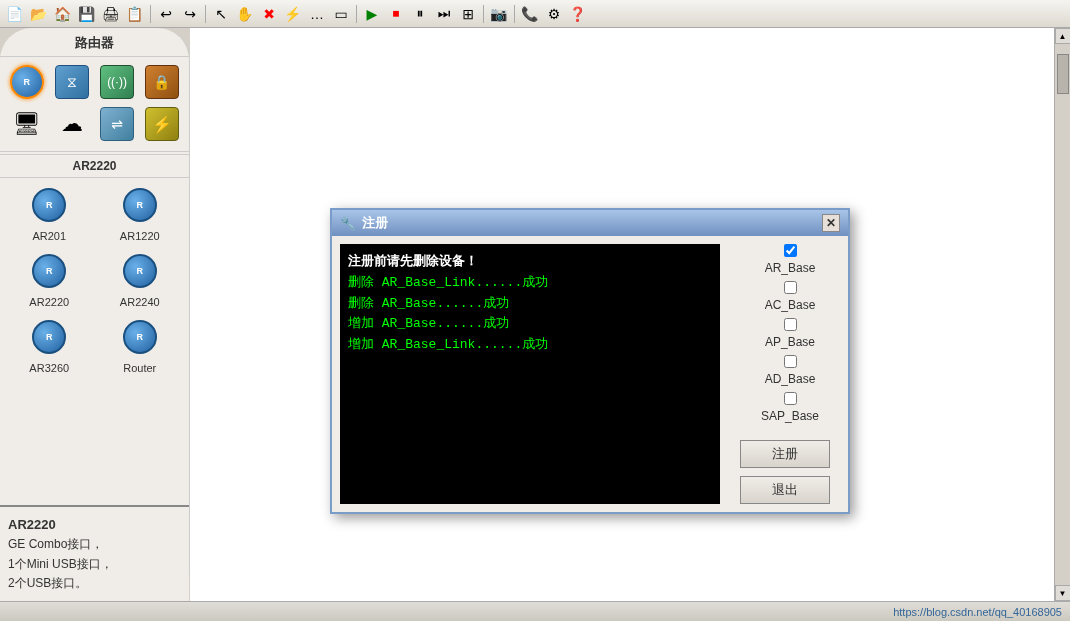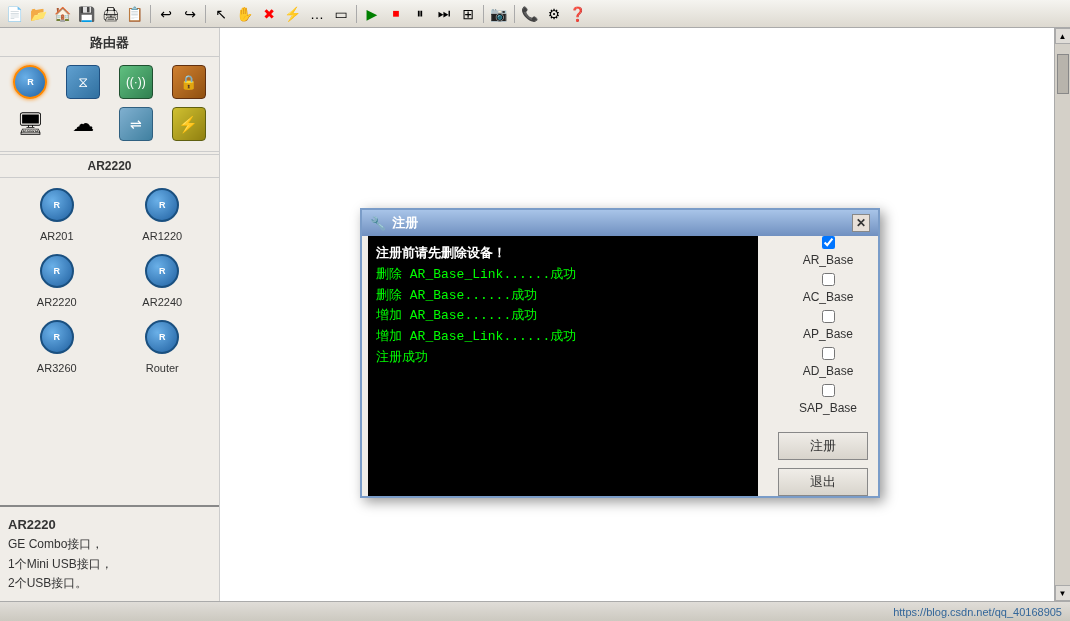--- a/index.html
+++ b/index.html
@@ -45,26 +45,27 @@
 
     
     .main-area {
       display: flex;
       flex: 1;
       overflow: hidden;
     }
 
     
     .sidebar {
-      width: 220px;
+      width: 190px;
       background: #f0ede8;
       border-right: 1px solid #ccc;
       display: flex;
       flex-direction: column;
       flex-shrink: 0;
+      border-radius: 32px;
     }
 
     .sidebar-section-title {
       text-align: center;
       padding: 6px 0 4px;
       font-size: 13px;
       font-weight: bold;
       color: #333;
       border-bottom: 1px solid #ccc;
     }
@@ -244,22 +245,22 @@
       display: flex;
       align-items: center;
       justify-content: center;
       cursor: pointer;
       font-size: 12px;
       color: #333;
     }
 
     .dialog-body {
       display: flex;
+      padding: 8px;
       gap: 20px;
-      margin-left: 6px;
     }
 
     .dialog-terminal {
       flex: 1;
       height: 260px;
       background: black;
       color: #00ff00;
       font-family: 'Courier New', monospace;
       font-size: 13px;
       padding: 8px;
@@ -477,21 +478,20 @@
           <div class="dialog-close-btn">✕</div>
         </div>
 
         <div class="dialog-body">
           <div class="dialog-terminal">
             <div style="color:#ffffff; font-weight:bold;">注册前请先删除设备！</div>
             <div>删除 AR_Base_Link......成功</div>
             <div>删除 AR_Base......成功</div>
             <div>增加 AR_Base......成功</div>
             <div>增加 AR_Base_Link......成功</div>
-            <div>注册成功</div>
           </div>
 
           <div class="dialog-right">
             <label class="checkbox-item">
               <input type="checkbox" checked="" style="">
               <span>AR_Base</span>
             </label>
             <label class="checkbox-item">
               <input type="checkbox" style="">
               <span>AC_Base</span>

